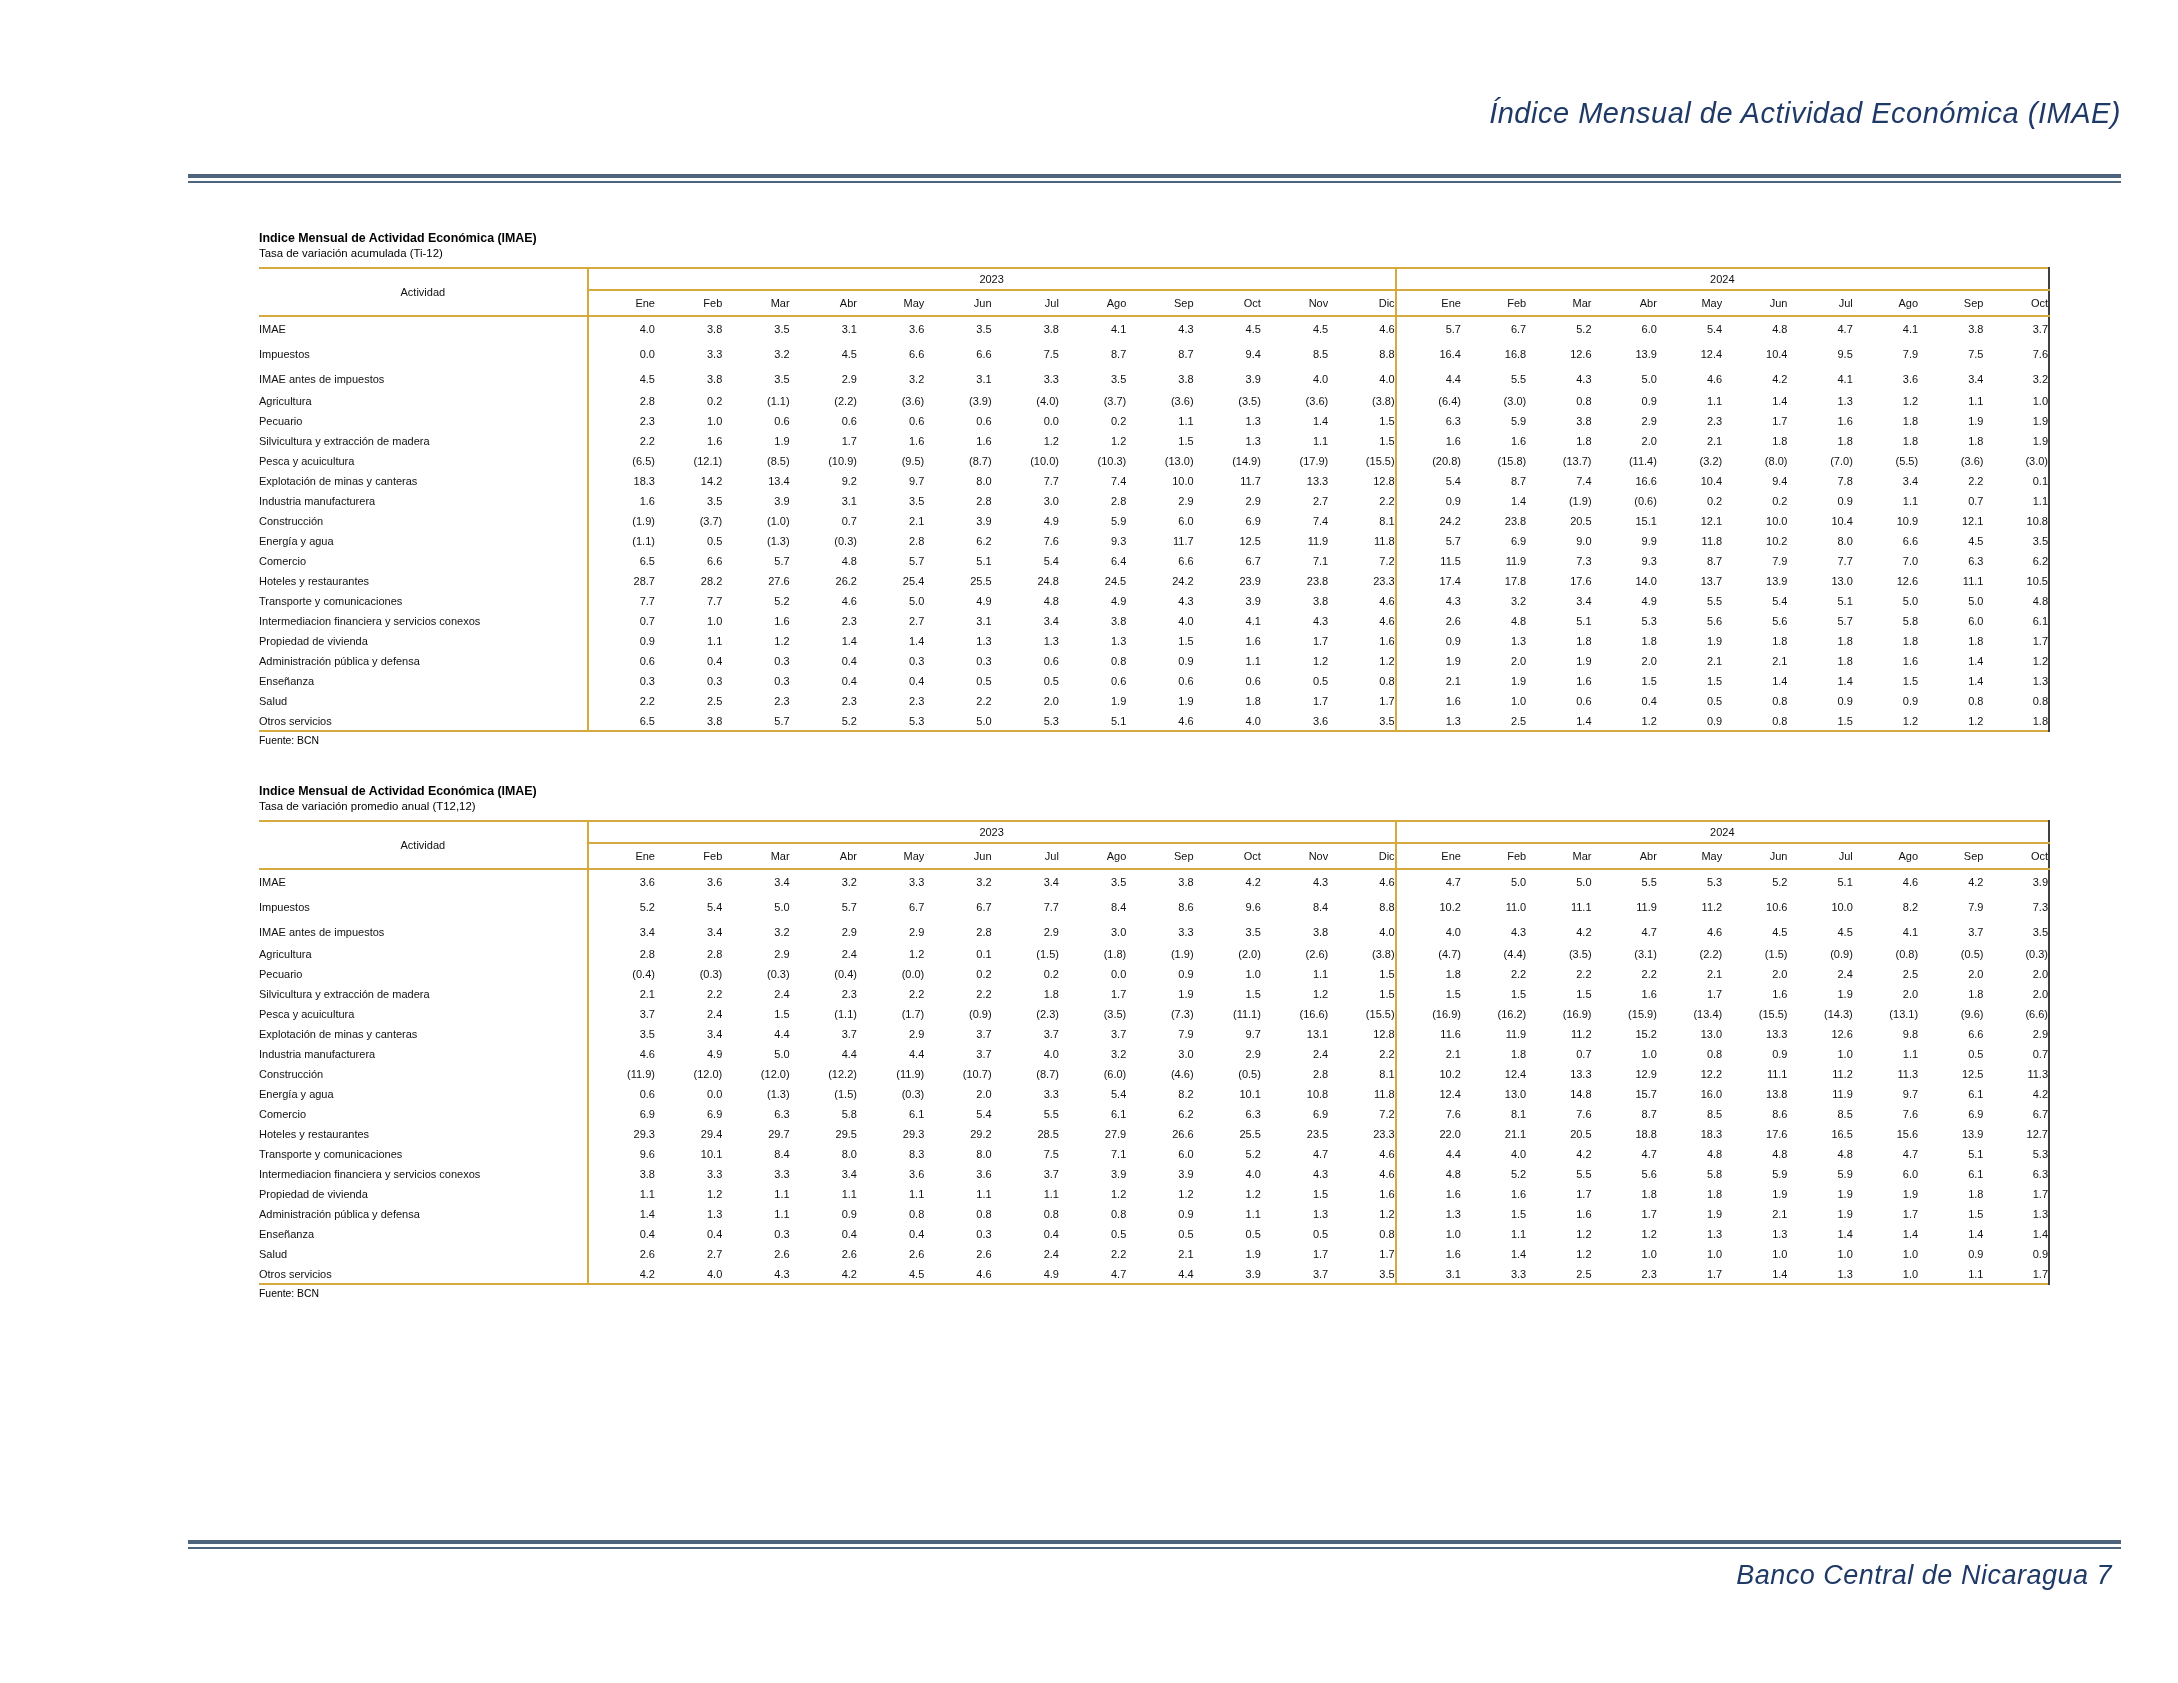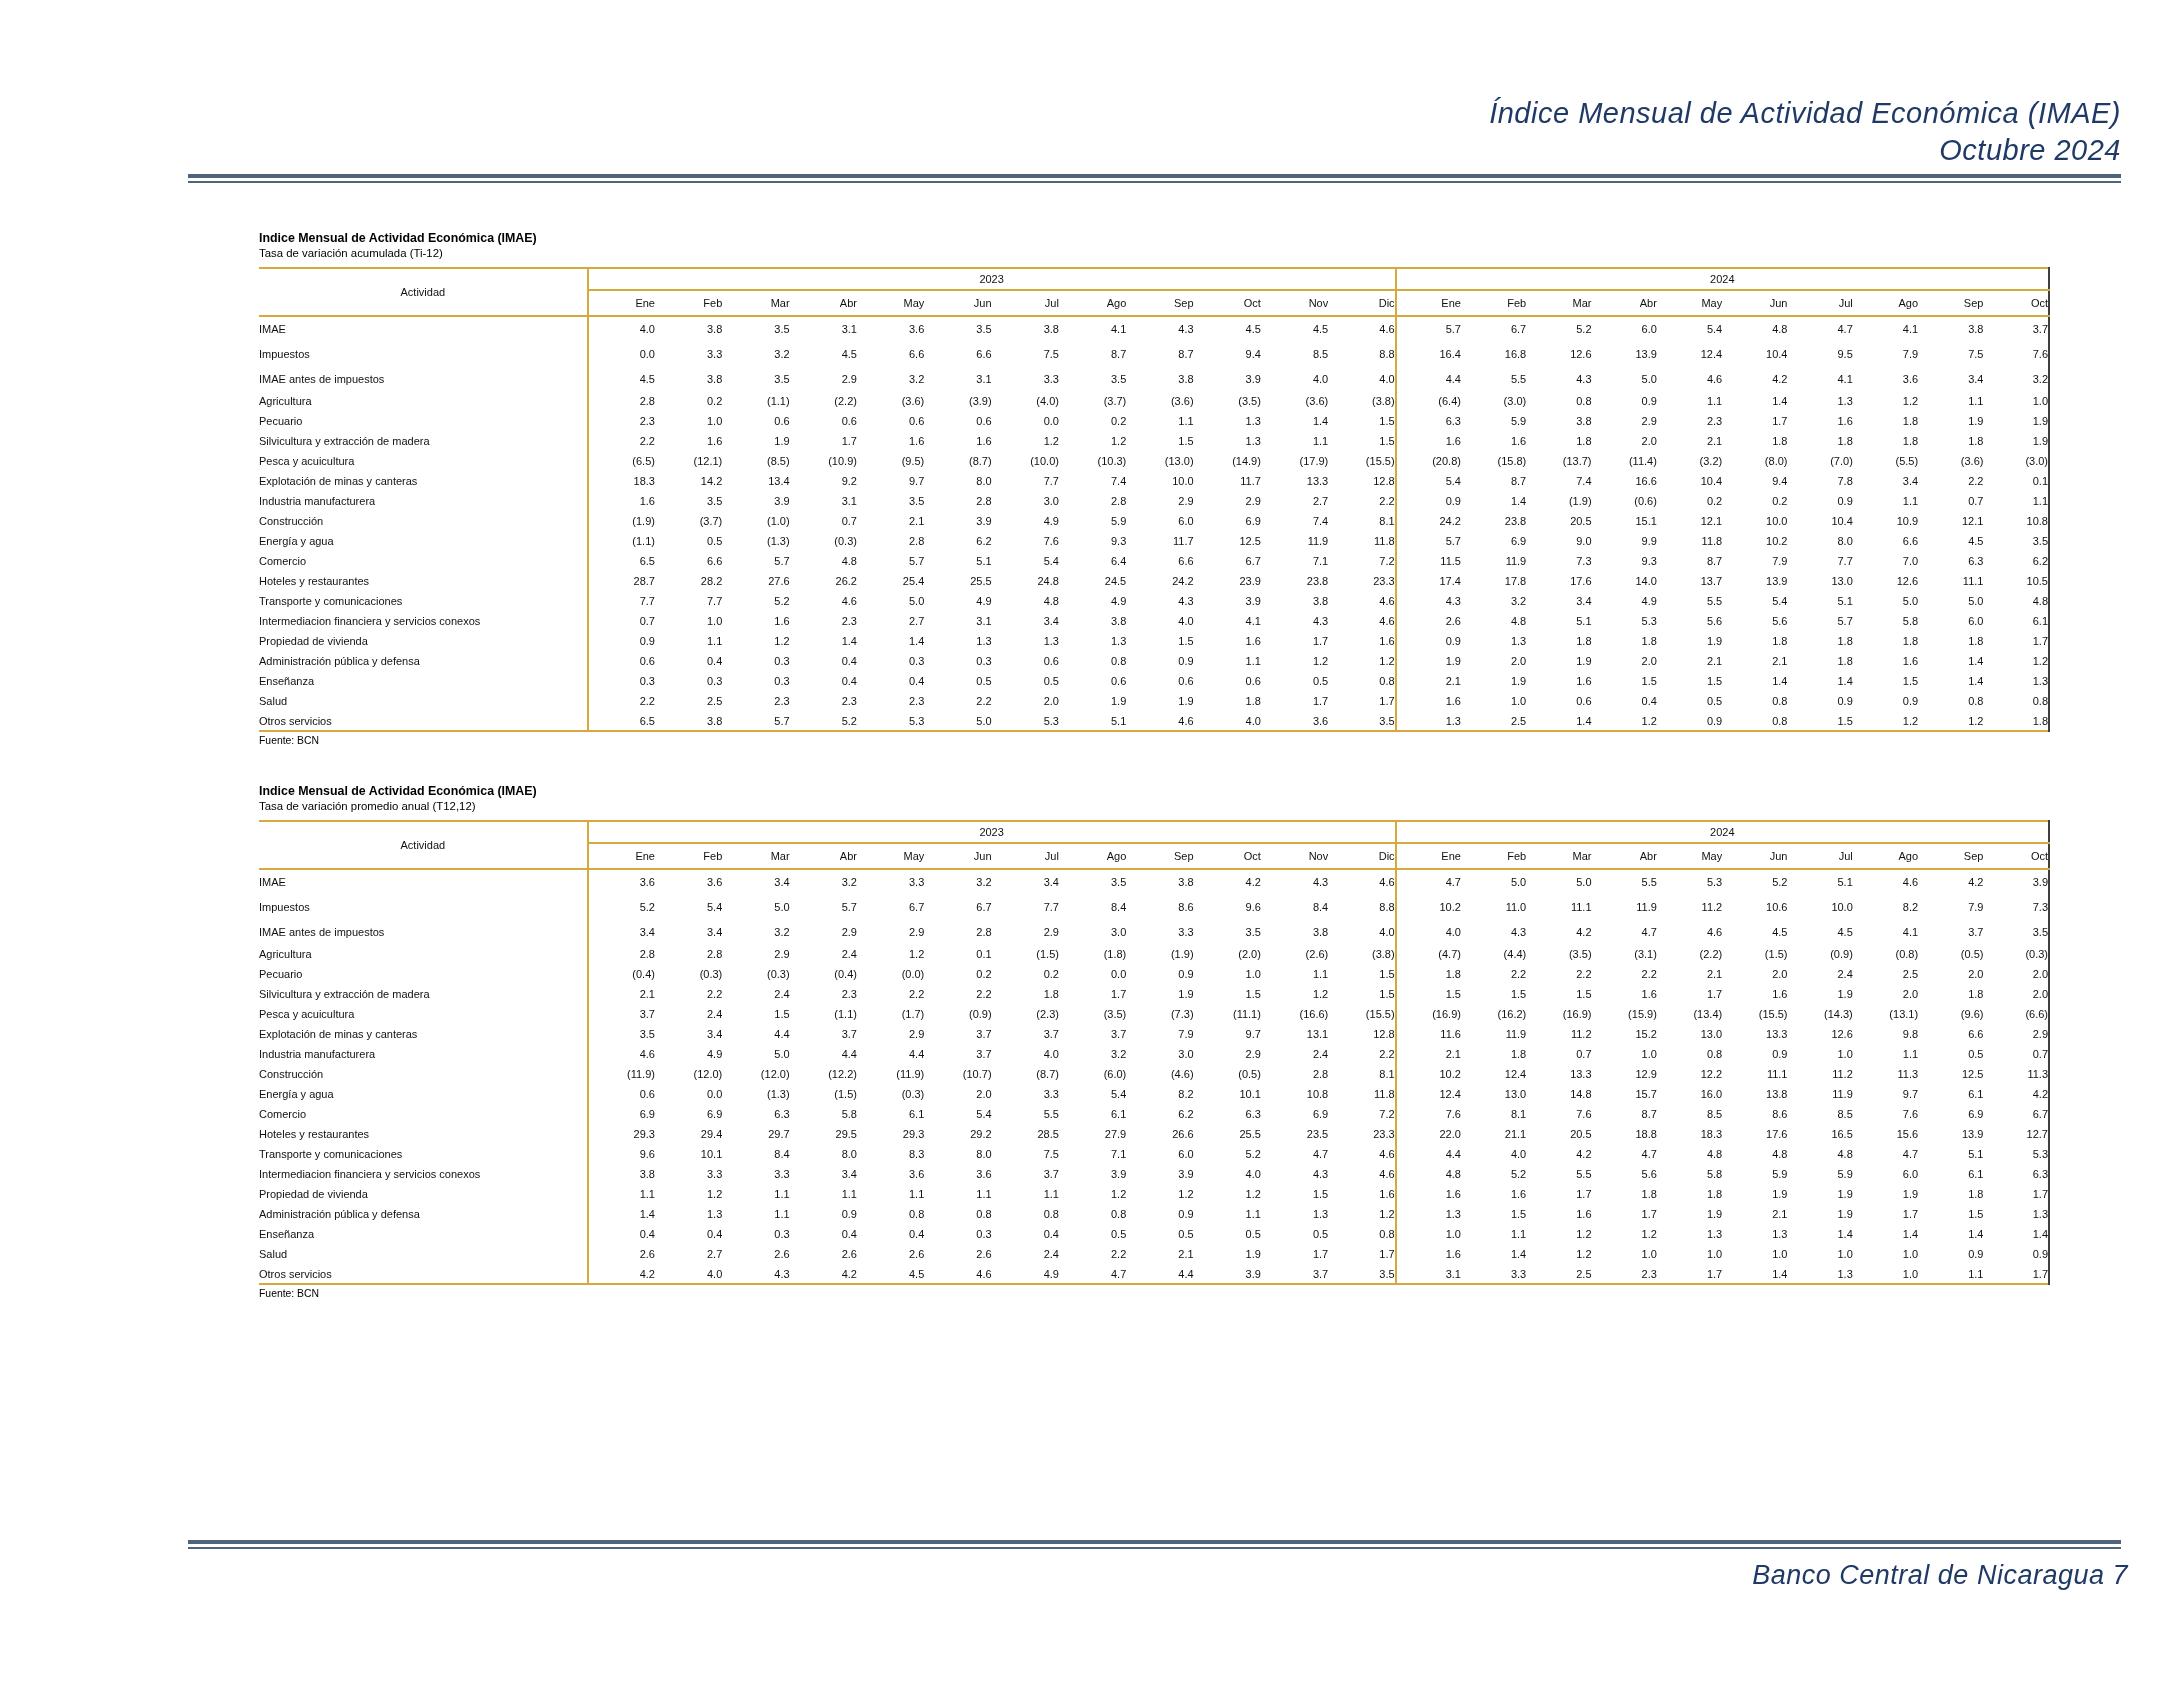--- a/index.html
+++ b/index.html
@@ -2,21 +2,21 @@
 <html><head>
 <meta charset="utf-8">
 <style>
   html,body{margin:0;padding:0;background:#ffffff;}
   .page{position:relative;width:2178px;height:1683px;background:#fff;overflow:hidden;
         font-family:"Liberation Sans","DejaVu Sans",sans-serif;color:#111;}
 
   
   .page-header{position:absolute;top:95px;right:57px;text-align:right;
                font-style:italic;color:#203A67;font-size:29px;line-height:37px;letter-spacing:0.5px;}
-  .page-footer{position:absolute;top:1560px;right:50px;text-align:left;
+  .page-footer{position:absolute;top:1560px;right:66px;text-align:left;
                font-style:italic;color:#203A67;font-size:27px;letter-spacing:0.5px;}
 
   .rule{position:absolute;left:188px;width:1933px;}
   .rule-top{top:174px;}
   .rule-bottom{top:1540px;}
   .rule .bar{height:4px;background:#4E637C;}
   .rule .gap{height:3px;}
   .rule .thin{height:2px;background:#4E637C;}
 
   
@@ -47,21 +47,20 @@
   .last-col{border-right:2px solid #404040;}
   .bold-row td{font-weight:bold;}
 </style>
 </head>
 <body>
 
 <div class="page">
 
   <div class="page-header">
     <div>Índice Mensual de Actividad Económica (IMAE)</div>
-    <div>Octubre 2024</div>
   </div>
 
   <div class="rule rule-top">
     <div class="bar"></div>
       <div class="gap"></div>
       <div class="thin"></div>
   </div>
 
   <section class="table-section section-1">
     <div class="tbl-title">Indice Mensual de Actividad Económica (IMAE)</div>

